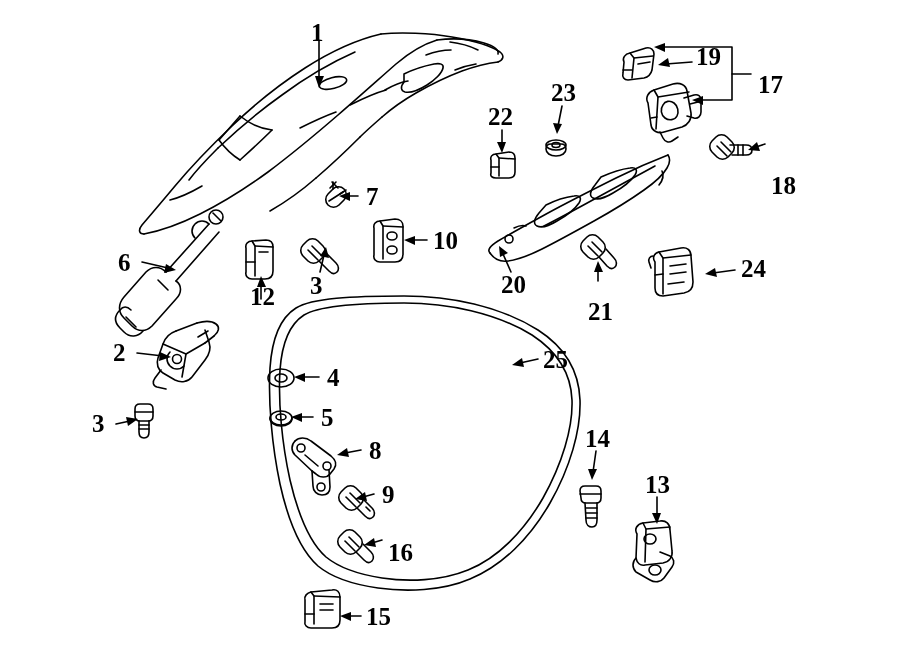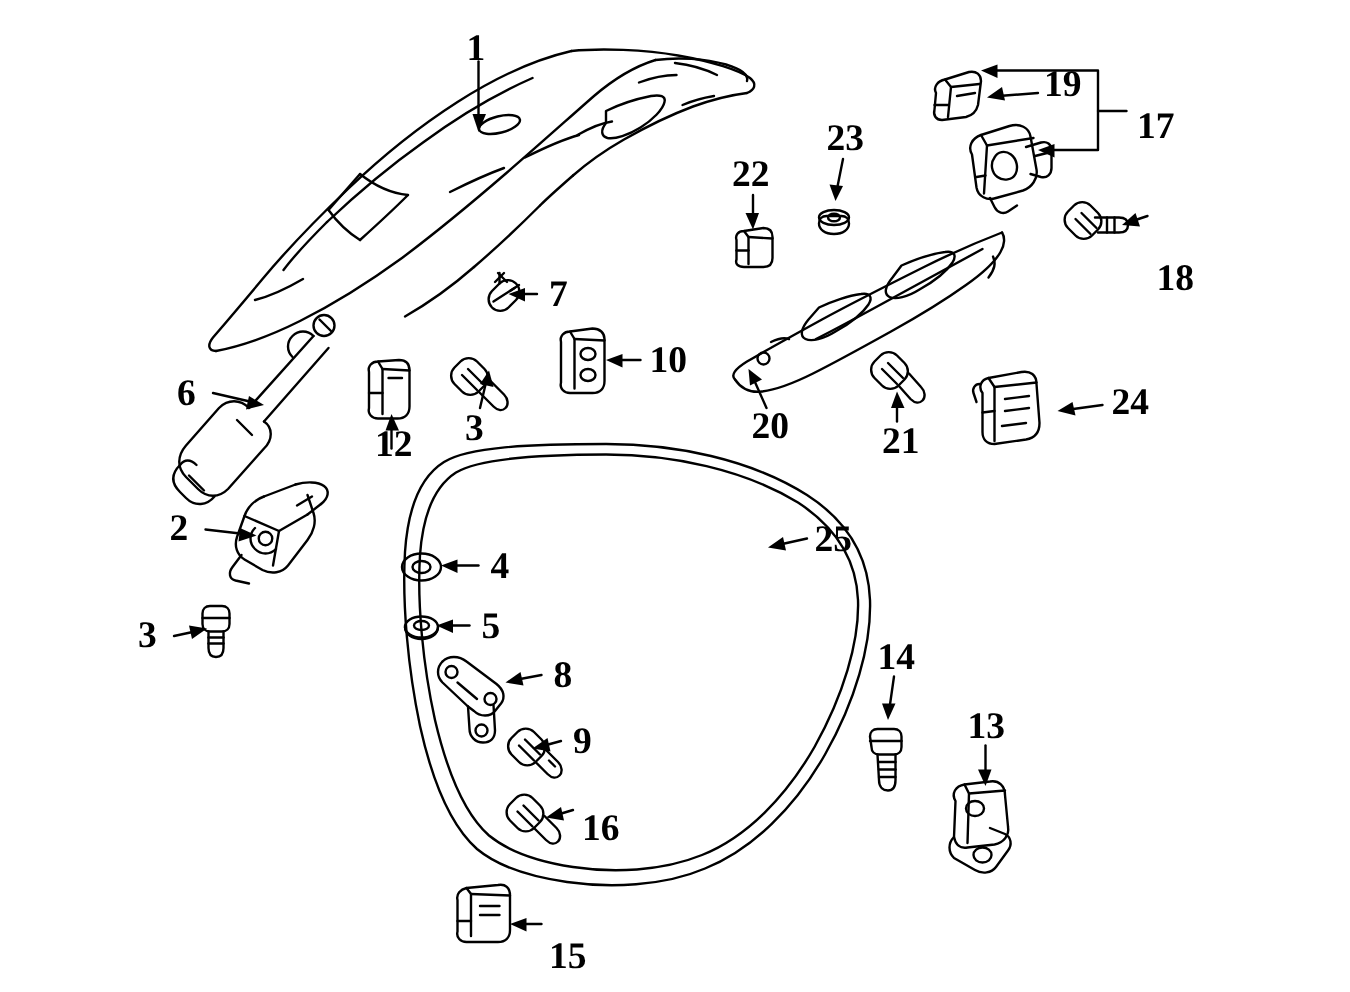--- a/index.html
+++ b/index.html
@@ -359,25 +359,25 @@
   <div class="callout" style="left:321px;top:405px;">5</div>
   <div class="callout" style="left:118px;top:250px;">6</div>
   <div class="callout" style="left:366px;top:184px;">7</div>
   <div class="callout" style="left:369px;top:438px;">8</div>
   <div class="callout" style="left:382px;top:482px;">9</div>
   <div class="callout" style="left:433px;top:228px;">10</div>
   <div class="callout" style="left:310px;top:273px;">3</div>
   <div class="callout" style="left:250px;top:284px;">12</div>
   <div class="callout" style="left:645px;top:472px;">13</div>
   <div class="callout" style="left:585px;top:426px;">14</div>
-  <div class="callout" style="left:366px;top:604px;margin-top:21px;">15</div>
+  <div class="callout" style="left:366px;top:604px;">15</div>
   <div class="callout" style="left:388px;top:540px;">16</div>
   <div class="callout" style="left:758px;top:72px;">17</div>
   <div class="callout" style="left:771px;top:130px;margin-top:43px;">18</div>
   <div class="callout" style="left:696px;top:44px;">19</div>
   <div class="callout" style="left:501px;top:272px;">20</div>
-  <div class="callout" style="left:588px;top:282px;">21</div>
+  <div class="callout" style="left:588px;top:299px;">21</div>
   <div class="callout" style="left:488px;top:104px;">22</div>
   <div class="callout" style="left:551px;top:80px;">23</div>
   <div class="callout" style="left:741px;top:256px;">24</div>
   <div class="callout" style="left:543px;top:347px;">25</div>
 
 </div>
 
 </body></html>

